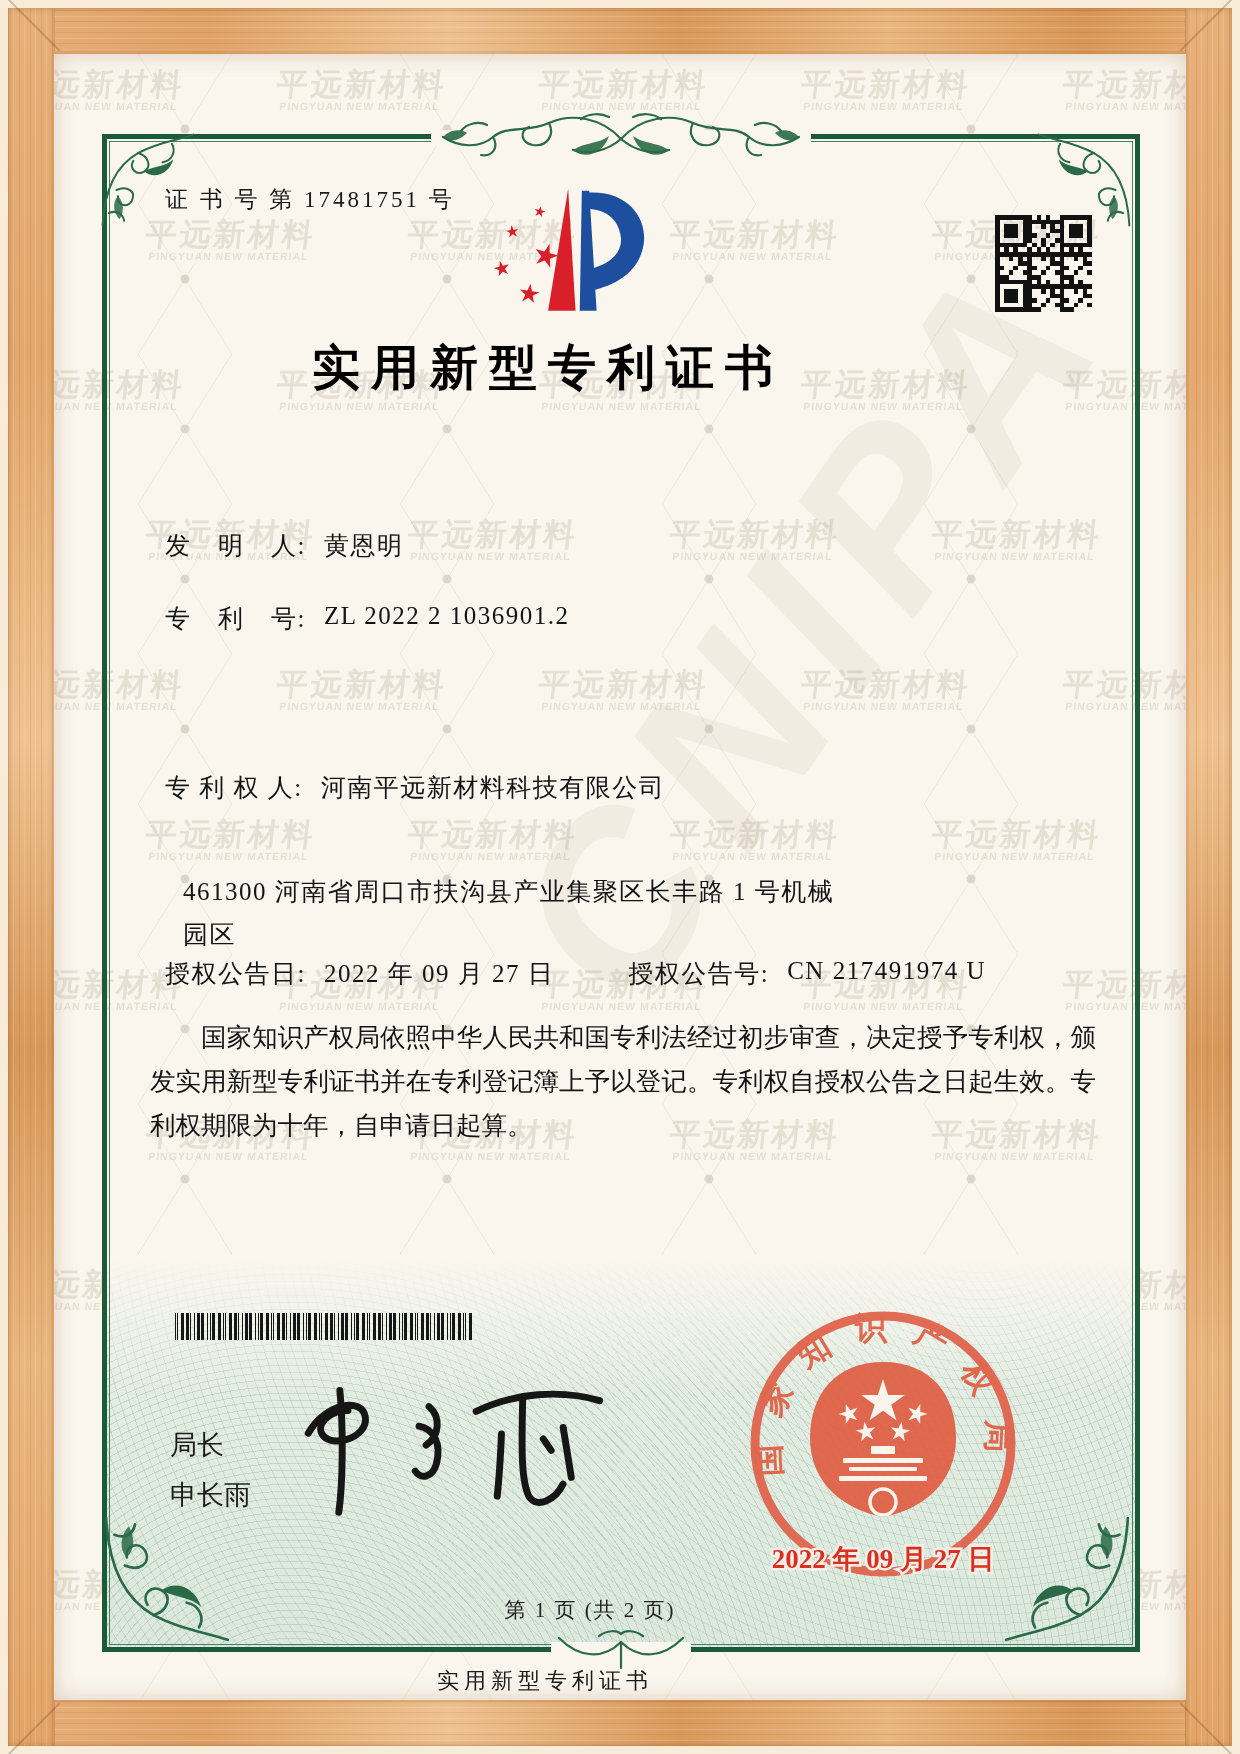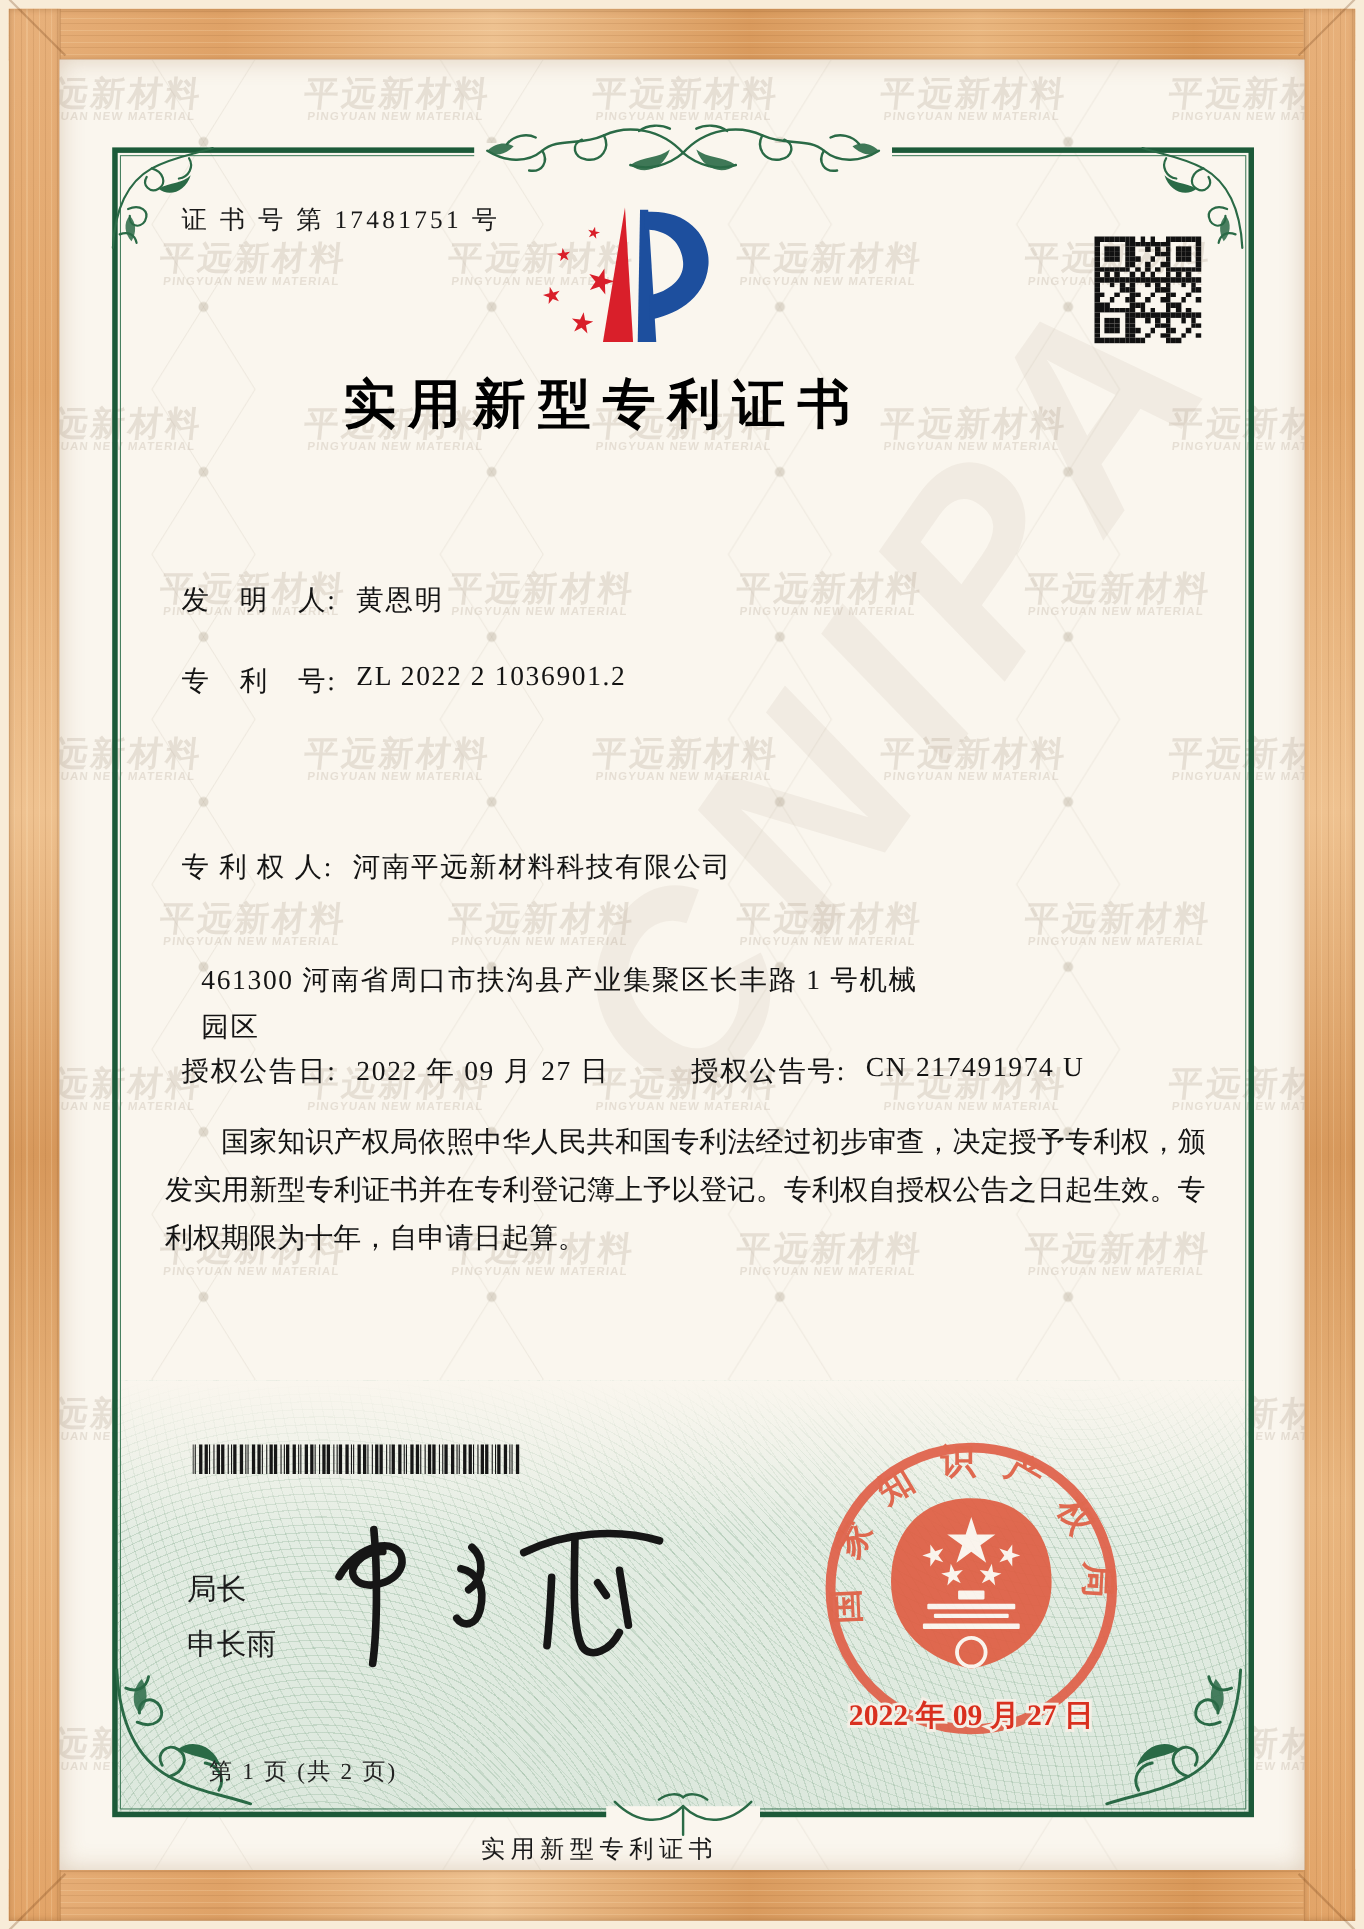--- a/index.html
+++ b/index.html
@@ -72,21 +72,21 @@
   .grant-group + .grant-group{margin-left:74px;}
   .paras{position:absolute;left:96px;top:962px;width:946px;font-size:25.5px;line-height:44px;
          text-align:justify;color:#141414;}
   .paras p{margin:0;text-indent:2em;}
   .barcode{position:absolute;left:121px;top:1259px;width:302px;height:27px;display:flex;overflow:hidden;}
   .barcode span{height:100%;background:#161616;flex:none;}
   .signer{position:absolute;left:116px;top:1366px;font-size:27px;color:#1c1c1c;line-height:50px;
           font-family:"Liberation Serif","DejaVu Serif",serif;}
   .sig{position:absolute;left:240px;top:1318px;width:320px;height:155px;transform:rotate(-2deg);}
   .seal{position:absolute;left:691px;top:1252px;width:276px;height:284px;}
-  .page-num{position:absolute;left:136px;top:1542px;width:800px;text-align:left;
+  .page-num{position:absolute;left:136px;top:1542px;width:800px;text-align:center;
             font-size:21px;letter-spacing:2px;color:#222;}
   .cont-note{position:absolute;left:91px;top:1612px;width:800px;text-align:center;
             font-size:22px;letter-spacing:5px;color:#1a1a1a;}
 </style>
 <title>实用新型专利证书</title></head>
 <body>
 
 <div class="page">
 
   <div class="wood wood-h wood-top"></div>

